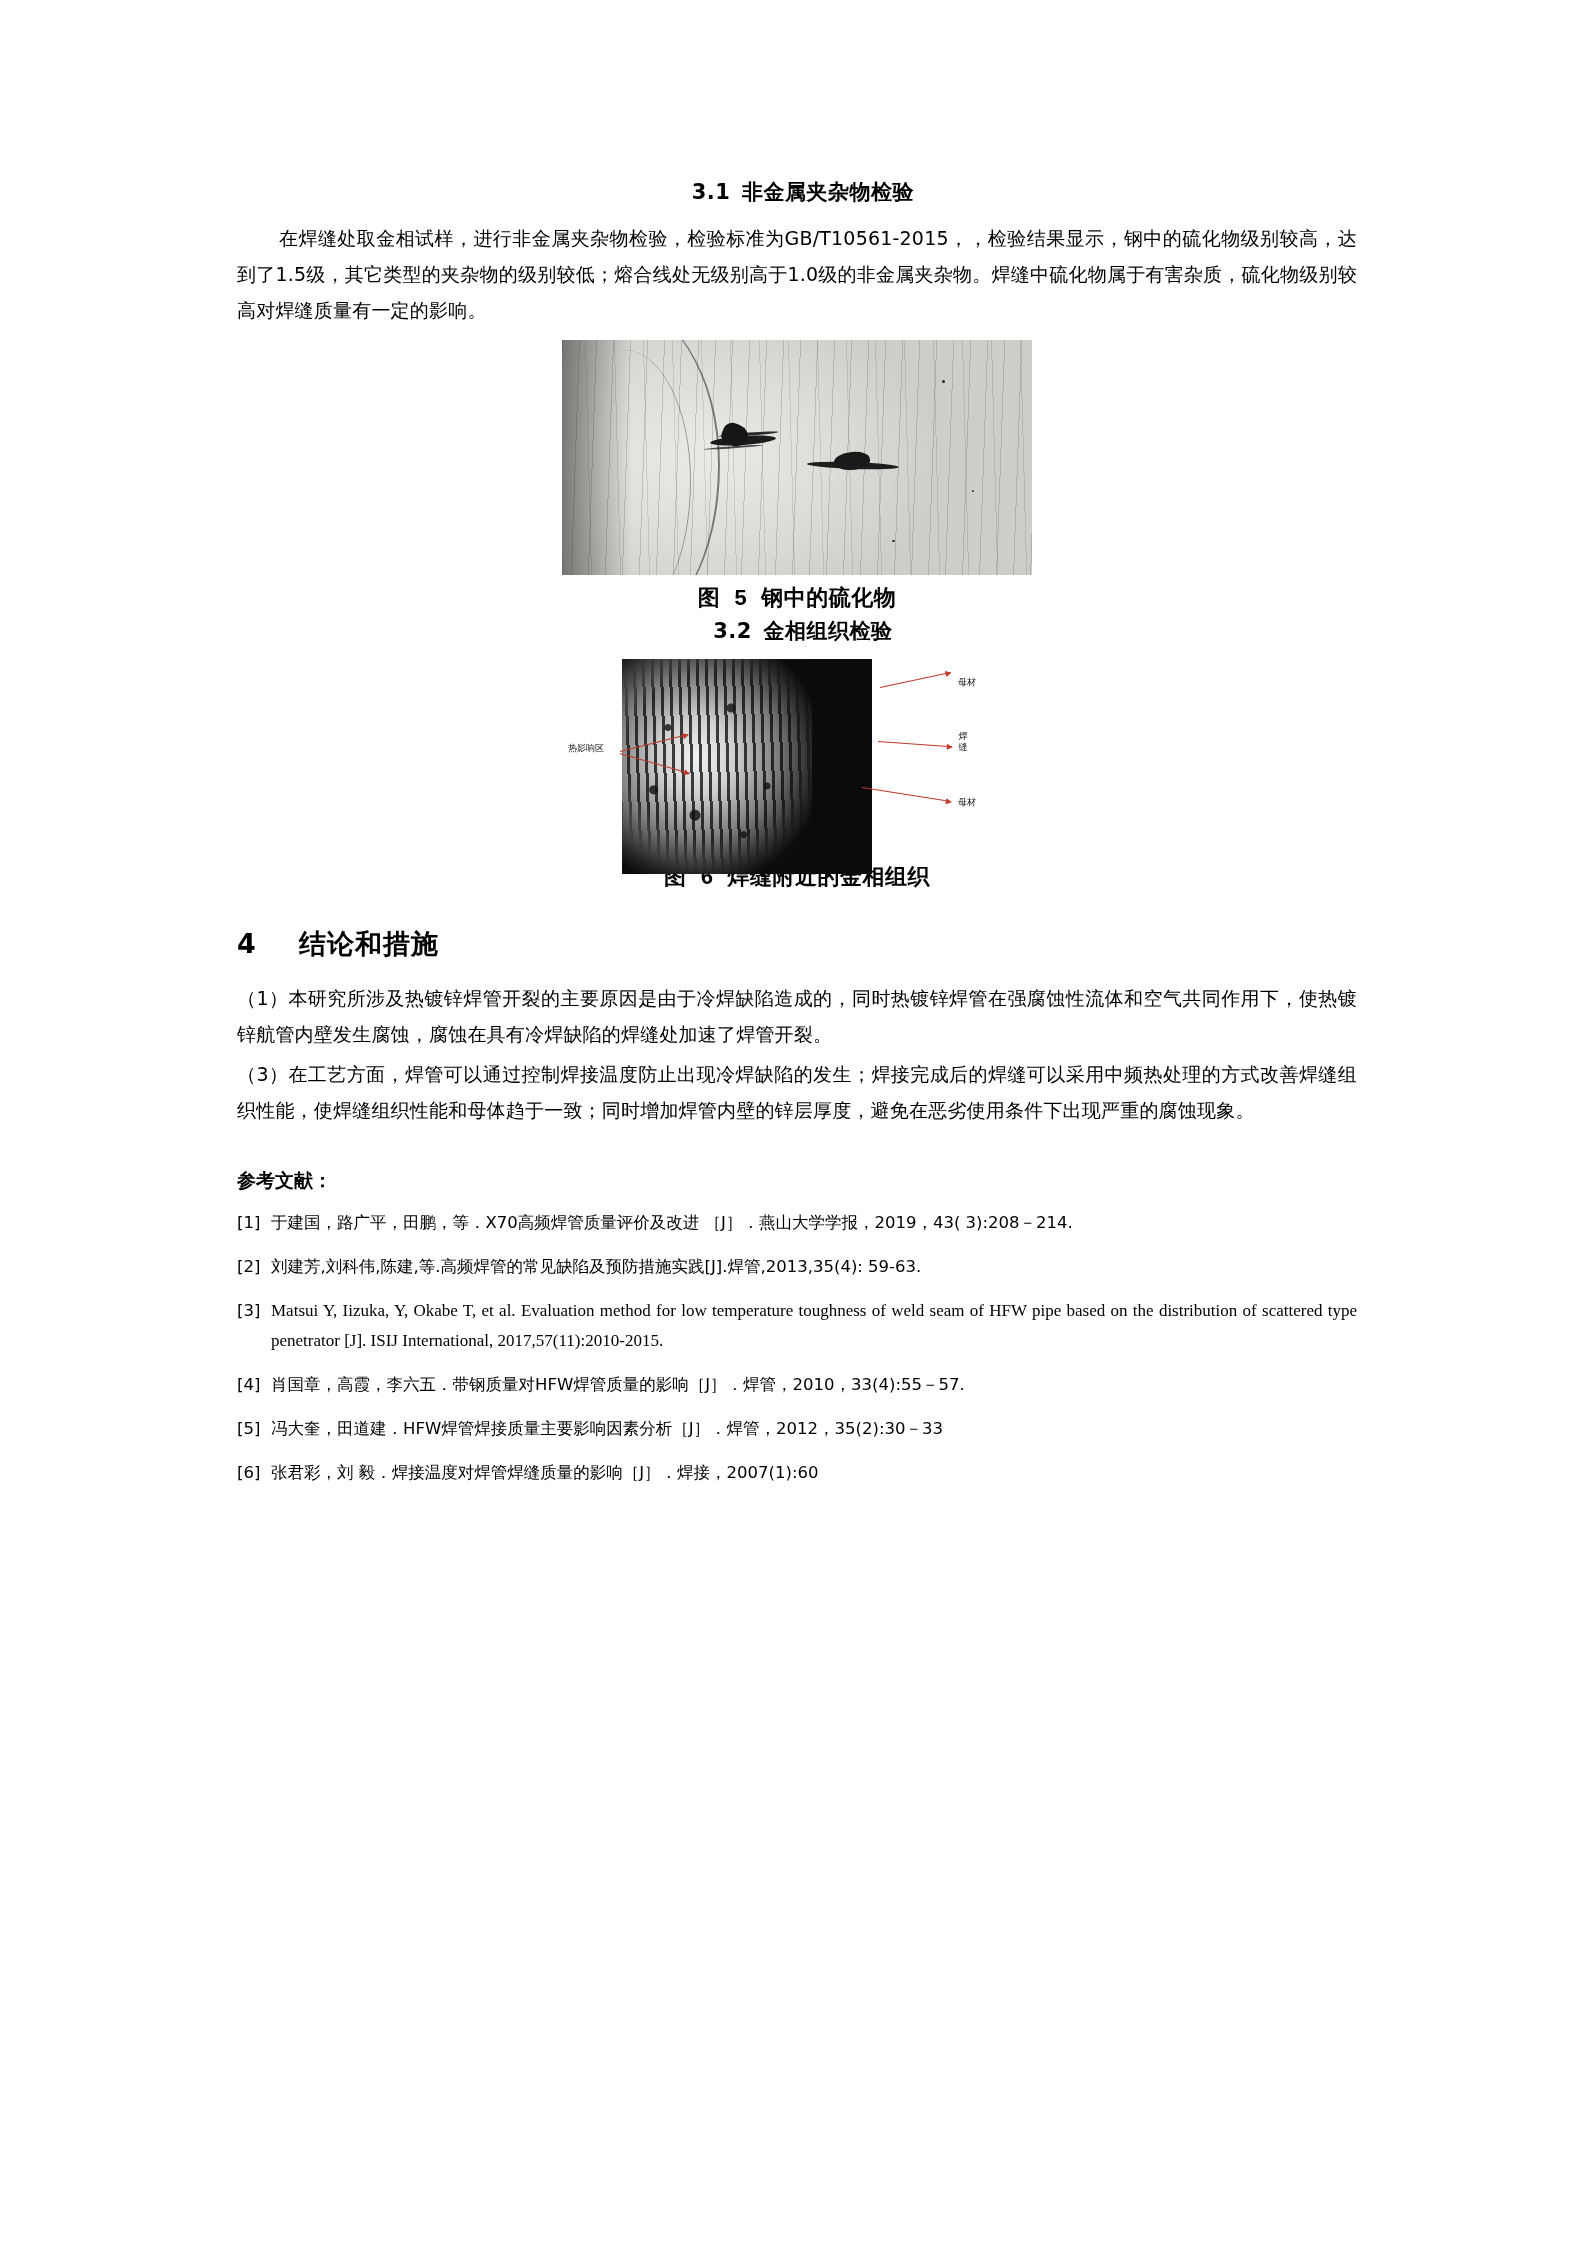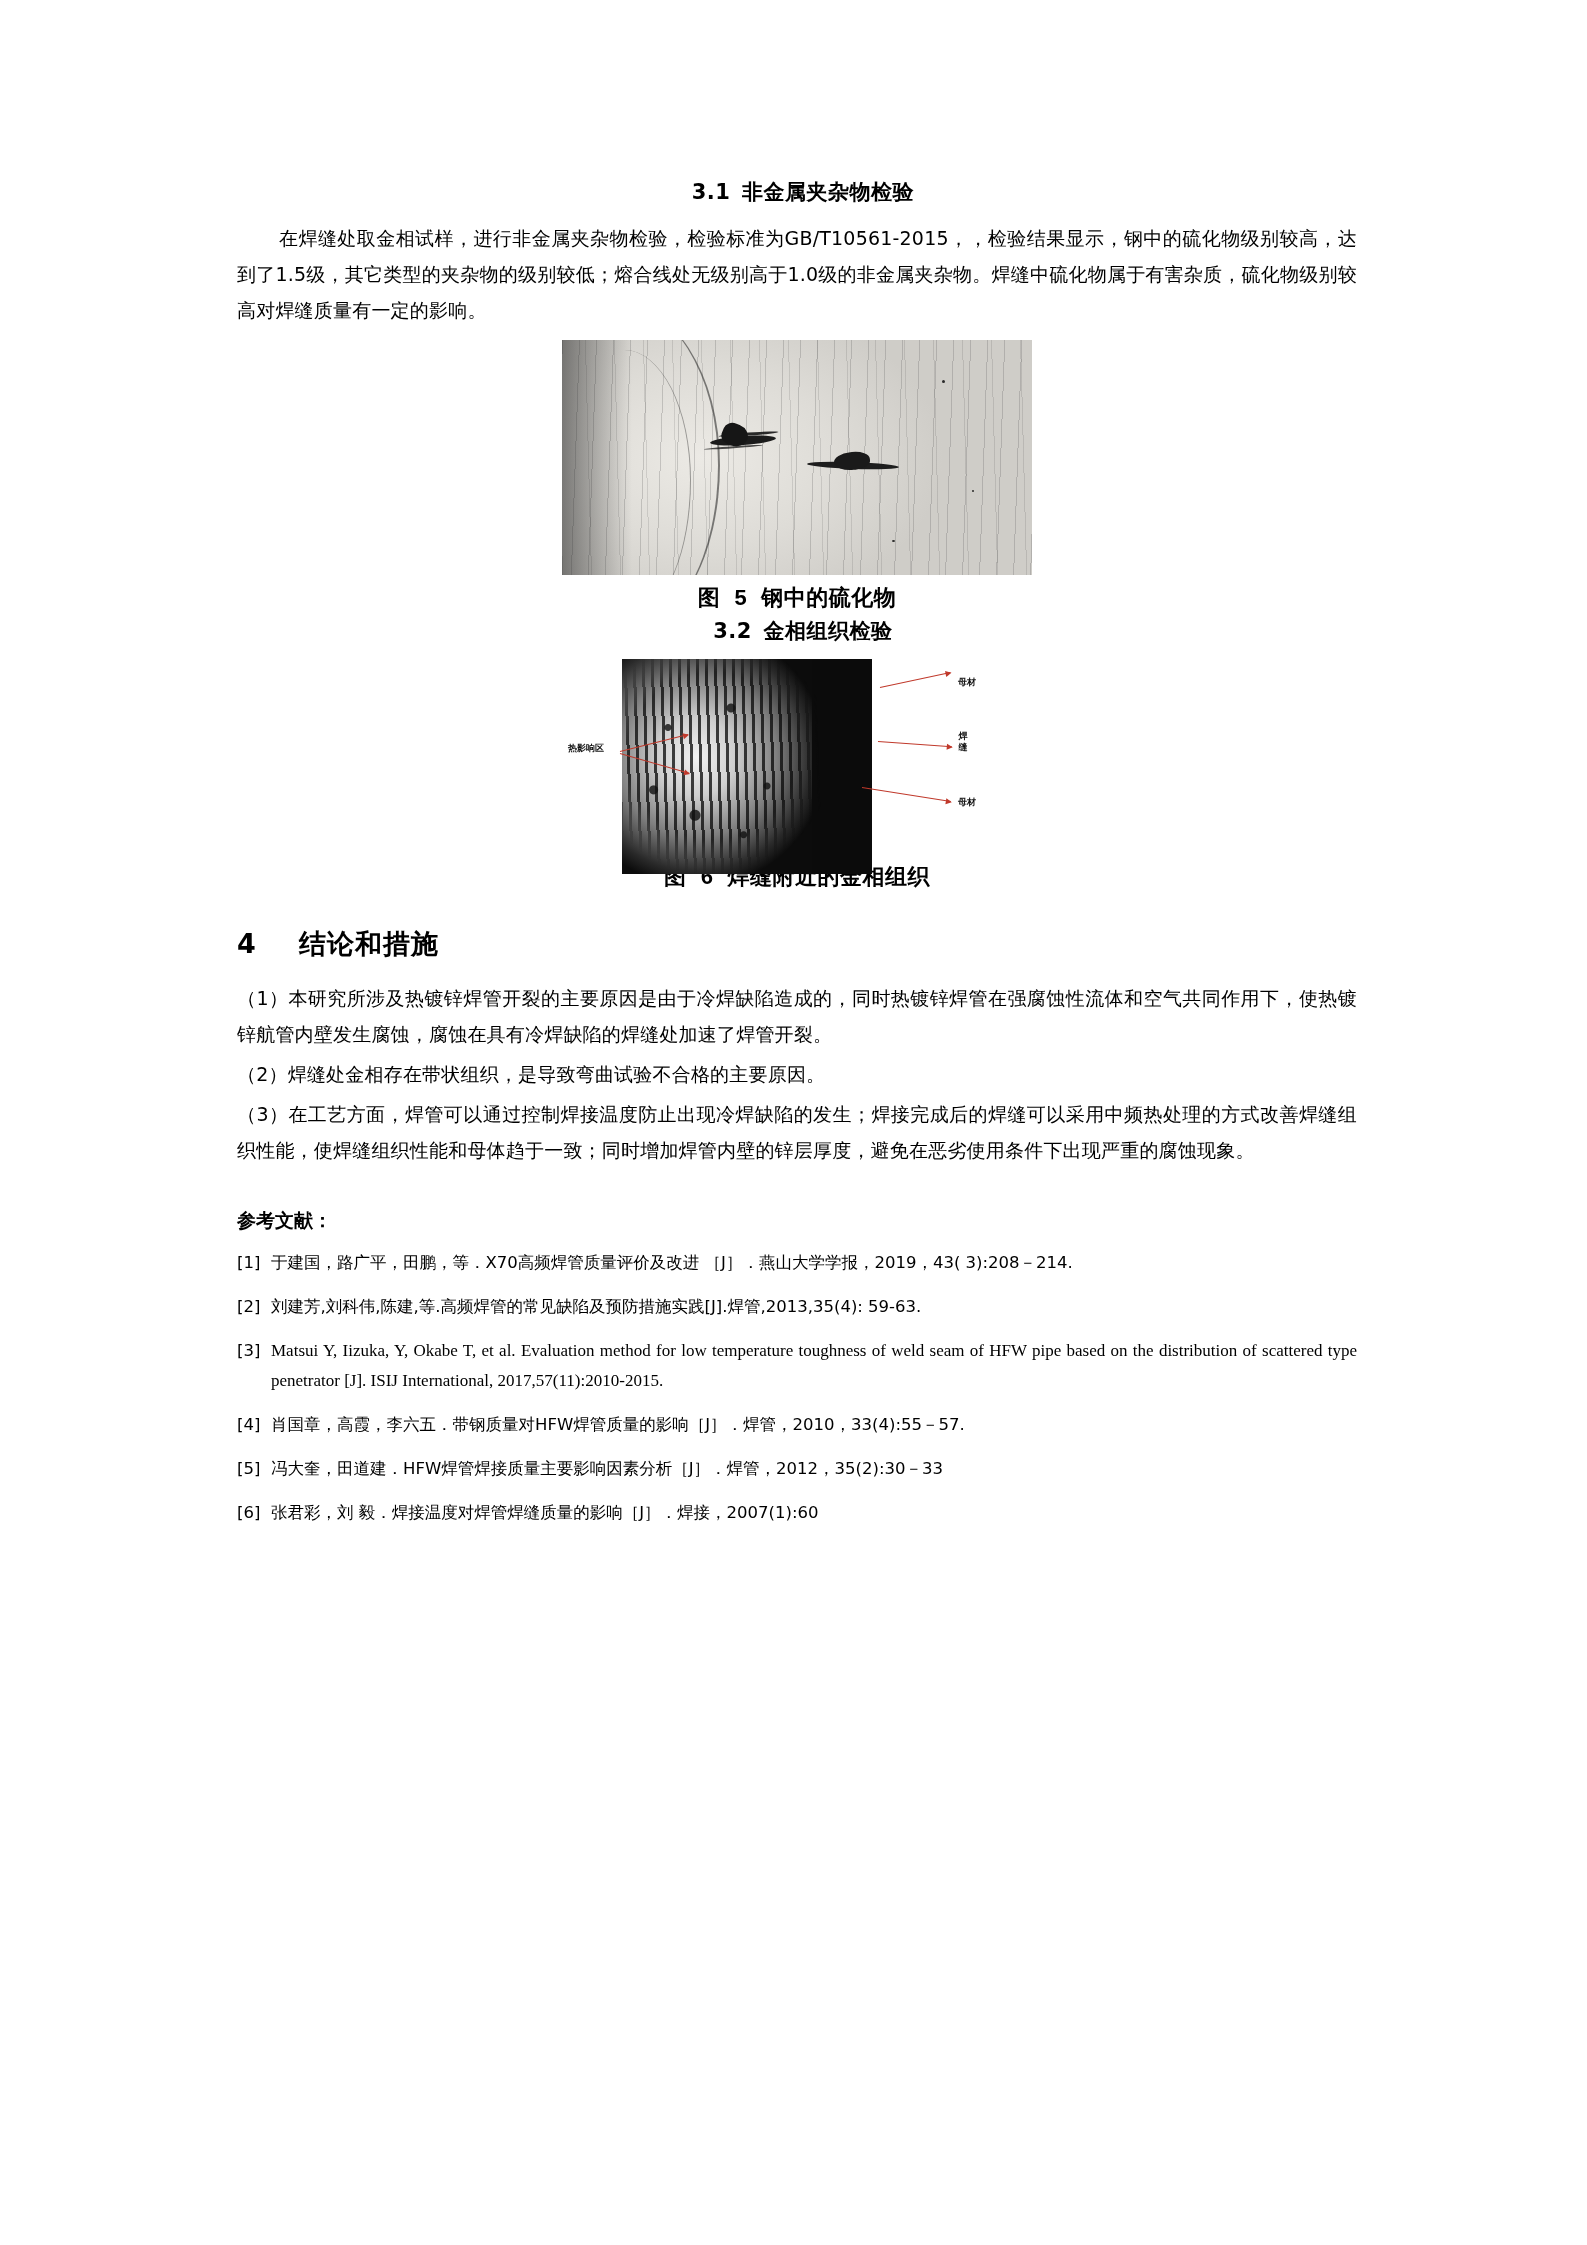--- a/index.html
+++ b/index.html
@@ -149,21 +149,20 @@
   .fig5-box .speck {
     position: absolute;
     background: #2a2a2a;
     border-radius: 50%;
   }
   .fig6-wrap {
     position: relative;
     width: 470px;
     margin: 0 auto;
     height: 195px;
-    font-weight: bold;
   }
   .fig6-img {
     position: absolute;
     left: 60px;
     top: 0;
     width: 250px;
     height: 215px;
     background: #0b0b0b;
     overflow: hidden;
   }
@@ -299,21 +298,20 @@
         <div class="fig6-arrow" style="left:58px;top:92px;width:70px;transform:rotate(-14deg);"></div>
         <div class="fig6-arrow" style="left:58px;top:94px;width:72px;transform:rotate(16deg);"></div>
       </div>
       <div class="fig-caption">图 6  焊缝附近的金相组织</div>
     </div>
 
     <h1 class="h1">
       <span class="num">4</span><span>结论和措施</span>
     </h1>
     <p class="body">（1）本研究所涉及热镀锌焊管开裂的主要原因是由于冷焊缺陷造成的，同时热镀锌焊管在强腐蚀性流体和空气共同作用下，使热镀锌航管内壁发生腐蚀，腐蚀在具有冷焊缺陷的焊缝处加速了焊管开裂。</p>
-    <p class="body">（2）焊缝处金相存在带状组织，是导致弯曲试验不合格的主要原因。</p>
     <p class="body">（3）在工艺方面，焊管可以通过控制焊接温度防止出现冷焊缺陷的发生；焊接完成后的焊缝可以采用中频热处理的方式改善焊缝组织性能，使焊缝组织性能和母体趋于一致；同时增加焊管内壁的锌层厚度，避免在恶劣使用条件下出现严重的腐蚀现象。</p>
 
     <div class="ref-title">参考文献：</div>
 
     <div class="ref">
       <span class="tag">[1]</span>
       <span class="txt">于建国，路广平，田鹏，等．X70高频焊管质量评价及改进 ［J］．燕山大学学报，2019，43( 3):208－214.</span>
     </div>
     <div class="ref">
       <span class="tag">[2]</span>

